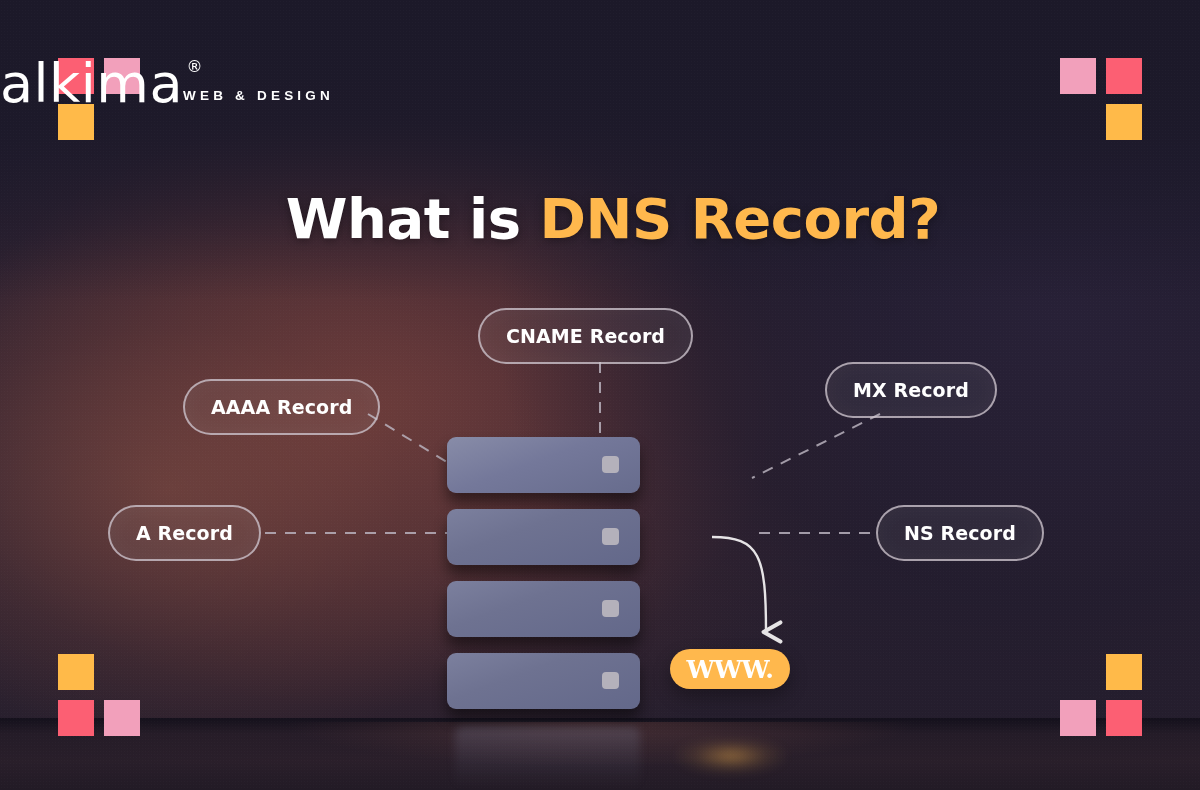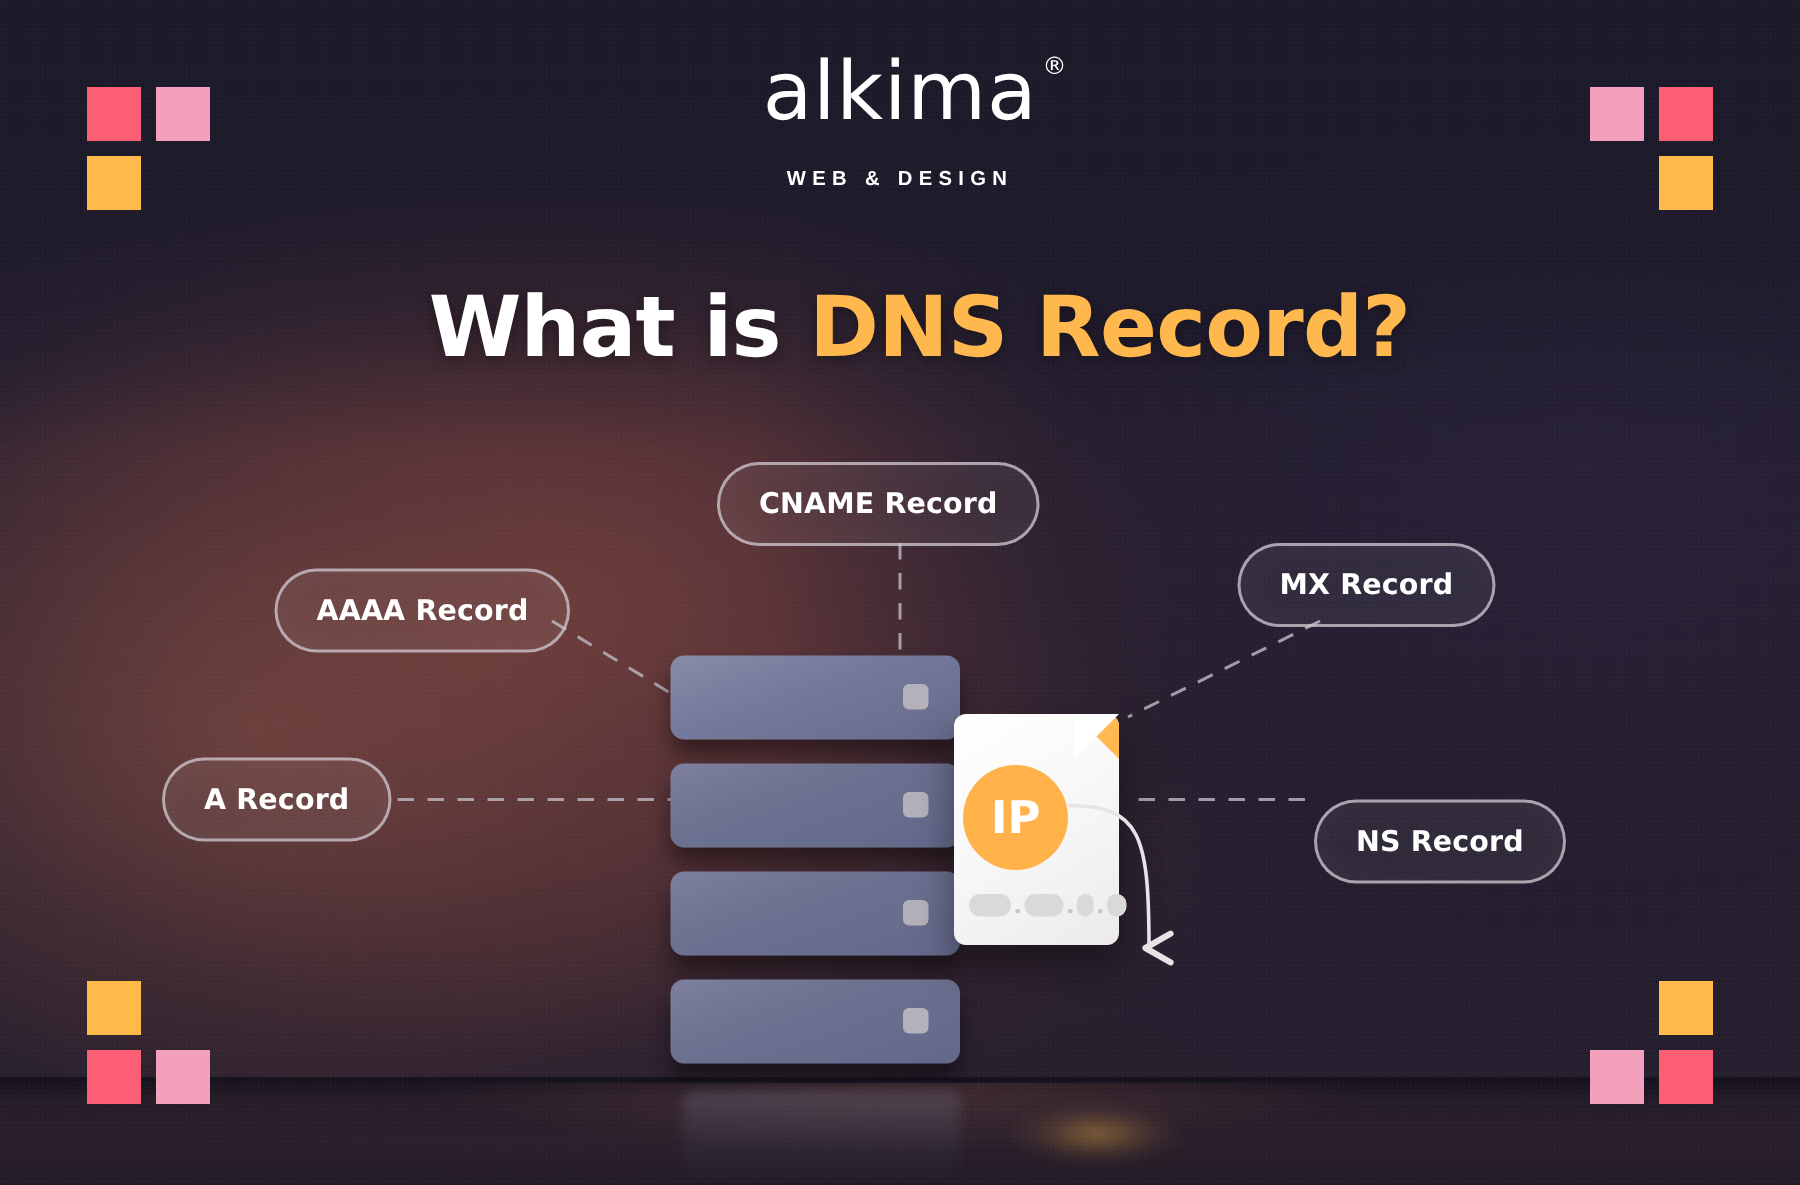--- a/index.html
+++ b/index.html
@@ -56,22 +56,22 @@
       radial-gradient(rgba(255,255,255,0.035) 1px, rgba(0,0,0,0) 1px);
     background-size:3px 3px;
     opacity:.55;
   }
 
   
   .sq{ position:absolute; width:36px; height:36px; }
 
   
   .logo{
-    position:absolute; left:0; right:0; top:34px;
-    display:flex; flex-direction:column; align-items:center;
+    position:absolute; left:0; right:0; top:57px;
+    display:flex; flex-direction:row; align-items:center;
     z-index:6;
   }
   .logo-word{
     position:relative;
     font-size:54px; line-height:1;
     font-weight:400; color:#ffffff;
     letter-spacing:0.5px;
     font-family:"DejaVu Sans", sans-serif;
   }
   .logo-reg{
@@ -262,54 +262,41 @@
         <span class="led"></span>
       </div>
     <div class="rack-unit rack-u2">
         <span class="led"></span>
       </div>
     <div class="rack-unit rack-u3">
         <span class="led"></span>
       </div>
   </div>
 
-  <div class="ipcard">
-    <div class="ip-fold"></div>
-    <div class="ip-fold-over"></div>
-    <div class="ip-circle">IP</div>
-    <div class="ip-bars">
-      <span class="ip-bar" style="width:28px"></span>
-      <span class="ip-dot"></span>
-      <span class="ip-bar" style="width:26px"></span>
-      <span class="ip-dot"></span>
-      <span class="ip-bar" style="width:11px"></span>
-      <span class="ip-dot"></span>
-      <span class="ip-bar" style="width:13px"></span>
-    </div>
-  </div>
 
   <svg class="svg-lines" viewBox="0 0 1200 790" style="z-index:8">
     <defs>
       <marker id="ah" markerWidth="10" markerHeight="10" refX="5" refY="7" orient="auto">
         <path d="M 1 1 L 5 8 L 9 1" fill="none" stroke="#e6e4e6" stroke-width="1.7" stroke-linecap="round" stroke-linejoin="round"></path>
       </marker>
     </defs>
     <path d="M 712 537 C 760 537, 766 556, 766 632" fill="none" stroke="#e6e4e6" stroke-width="2.4" marker-end="url(#ah)"></path>
   </svg>
 
+  <div class="www">WWW.</div>
 
   <div class="pill" style="left:478px; top:308px;">
     <span>CNAME Record</span>
   </div>
   <div class="pill" style="left:183px; top:379px;">
     <span>AAAA Record</span>
   </div>
   <div class="pill" style="left:108px; top:505px;">
     <span>A Record</span>
   </div>
   <div class="pill" style="left:825px; top:362px;">
     <span>MX Record</span>
   </div>
-  <div class="pill" style="left:876px; top:505px;margin-top:28px;">
+  <div class="pill" style="left:876px; top:505px;">
     <span>NS Record</span>
   </div>
 
 </div>
 
 </body></html>

